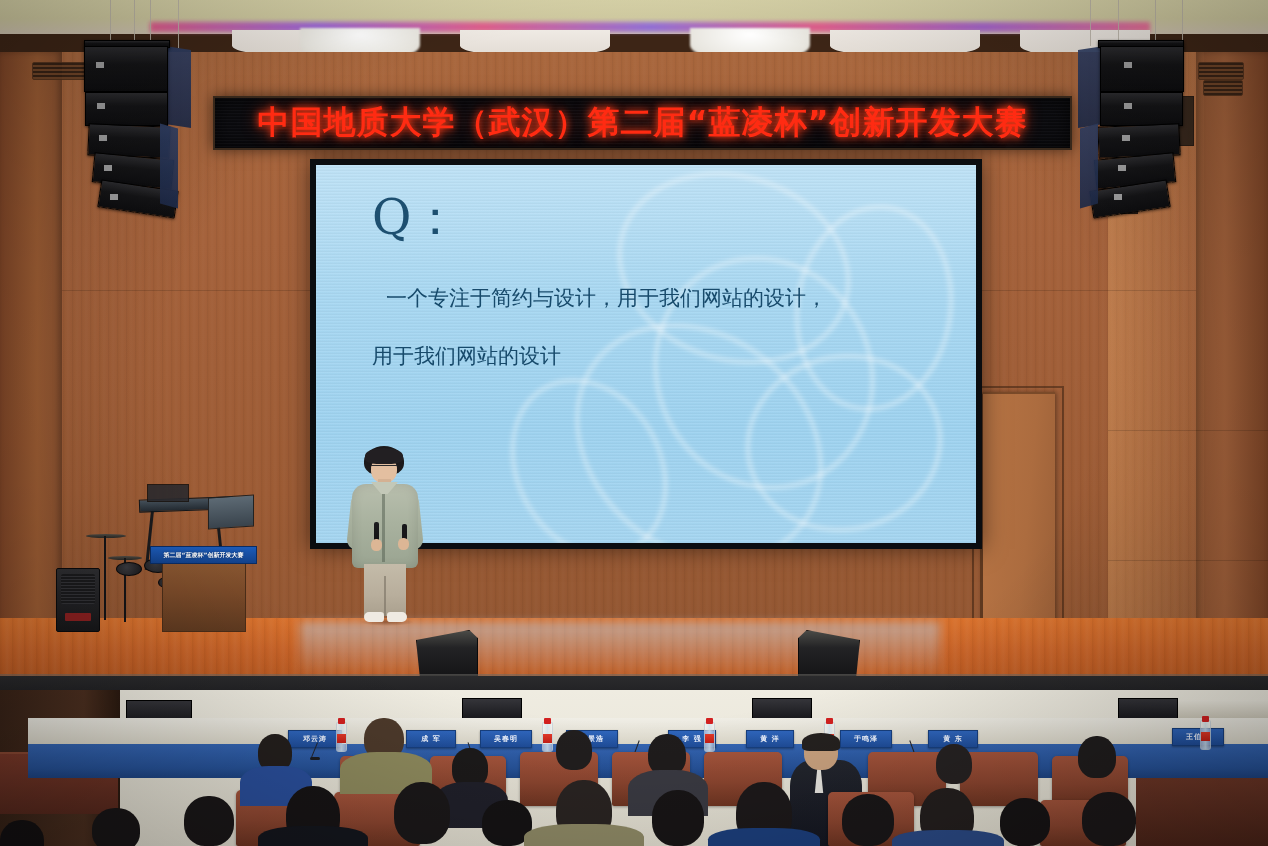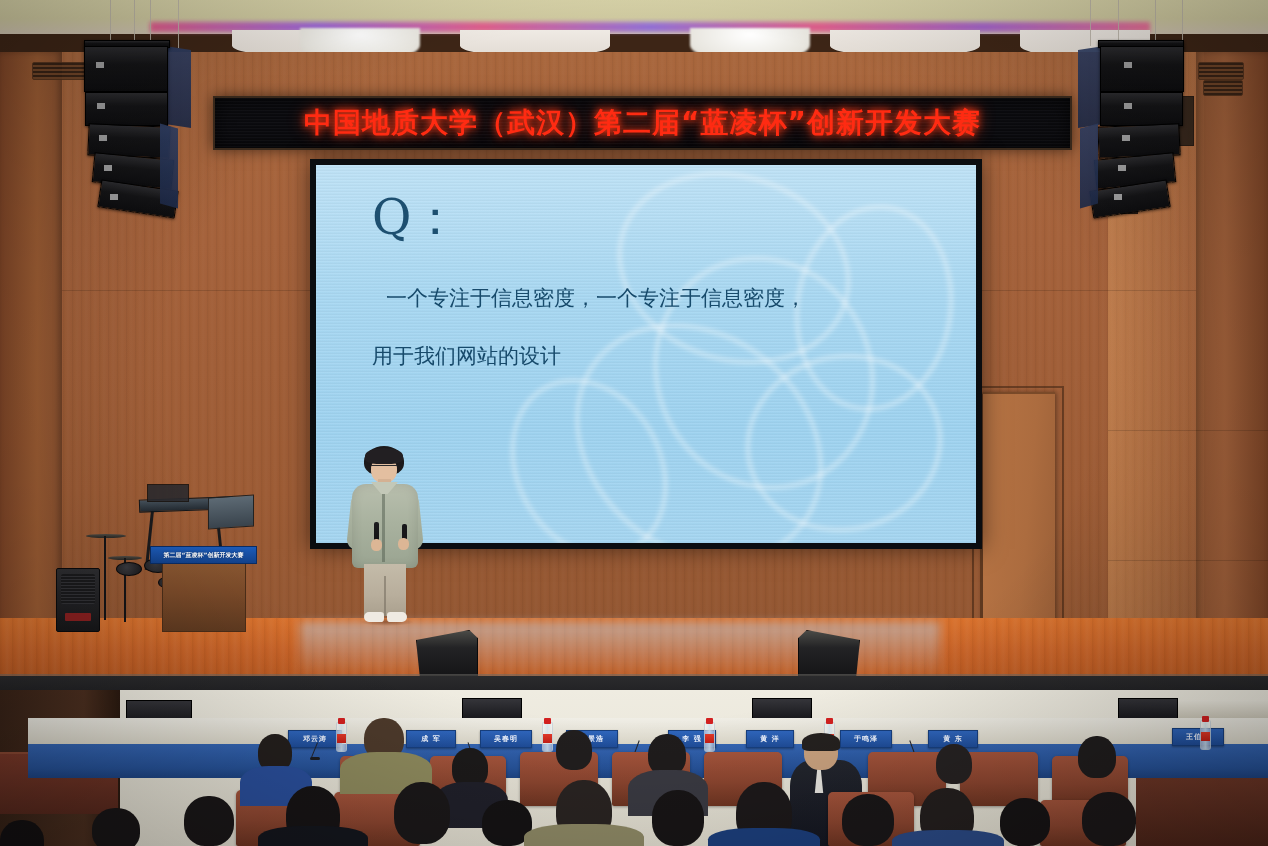--- a/index.html
+++ b/index.html
@@ -91,21 +91,21 @@
     overflow:hidden;
   }
   .led-banner::after{
     content:"";position:absolute;left:0;top:0;right:0;bottom:0;
     background:repeating-linear-gradient(180deg,rgba(255,255,255,.05) 0px,rgba(0,0,0,0) 1px,rgba(0,0,0,.28) 3px);
     pointer-events:none;
   }
   .led-text{
     color:#ff2b12;
     font-family:"DejaVu Sans","Liberation Sans",sans-serif;
-    font-weight:bold;font-size:28px;letter-spacing:1px;
+    font-weight:bold;font-size:32px;letter-spacing:1px;
     text-shadow:0 0 7px #ff3a18,0 0 16px rgba(255,60,20,.75);
     white-space:nowrap;
     position:relative;z-index:2;
   }
 
   
   .screen-frame{
     position:absolute;left:310px;top:159px;width:660px;height:378px;
     background:#0b0d10;
     padding:6px;
@@ -482,21 +482,21 @@
     <div class="screen">
       <div class="swirl" style="left:300px;top:10px;width:230px;height:180px;transform:rotate(18deg);"></div>
       <div class="swirl" style="left:340px;top:90px;width:210px;height:230px;transform:rotate(-26deg);"></div>
       <div class="swirl" style="left:250px;top:170px;width:260px;height:210px;transform:rotate(40deg);"></div>
       <div class="swirl" style="left:430px;top:190px;width:190px;height:170px;transform:rotate(-12deg);"></div>
       <div class="swirl" style="left:180px;top:230px;width:180px;height:140px;transform:rotate(62deg);"></div>
       <div class="swirl" style="left:480px;top:40px;width:150px;height:200px;transform:rotate(8deg);"></div>
 
       <div class="slide-content">
         <div class="slide-q">Q：</div>
-        <div class="slide-line indent">一个专注于信息密度，一个专注于信息密度，</div>
+        <div class="slide-line indent">一个专注于简约与设计，用于我们网站的设计，</div>
         <div class="slide-gap"></div>
         <div class="slide-line">用于我们网站的设计</div>
       </div>
     </div>
   </div>
 
   <div class="array">
     <div class="cable" style="left:150px;top:0;height:52px;"></div>
     <div class="cable" style="left:178px;top:0;height:48px;"></div>
     <div class="cable" style="left:134px;top:0;height:56px;"></div>

